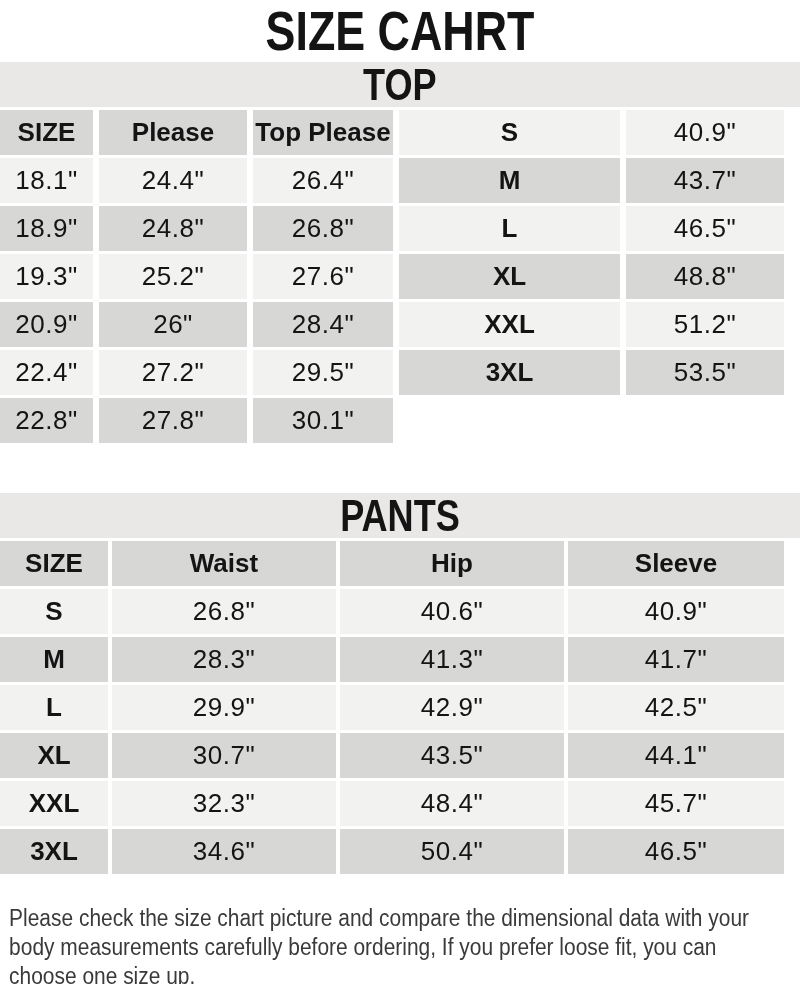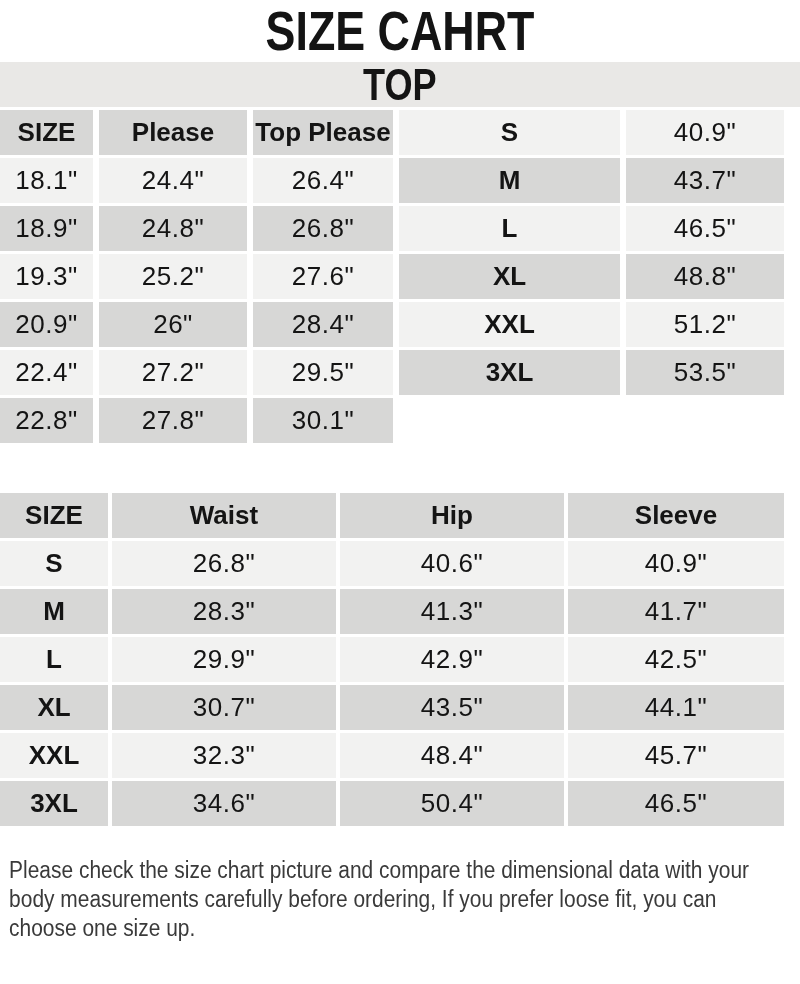--- a/index.html
+++ b/index.html
@@ -114,20 +114,23 @@
       <div class="cell gray value">53.5"</div>
       <div class="cell gray value">22.8"</div>
       <div class="cell gray value">27.8"</div>
       <div class="cell gray value">30.1"</div>
     </div>
 </section>
 
 <div class="spacer"></div>
 
 <section>
+  <div class="band">
+    <span class="band-label">PANTS</span>
+  </div>
   <div class="grid grid-pants">
       <div class="cell header">SIZE</div>
       <div class="cell header">Waist</div>
       <div class="cell header">Hip</div>
       <div class="cell header">Sleeve</div>
       <div class="cell light size-label">S</div>
       <div class="cell light value">26.8"</div>
       <div class="cell light value">40.6"</div>
       <div class="cell light value">40.9"</div>
       <div class="cell gray size-label">M</div>

